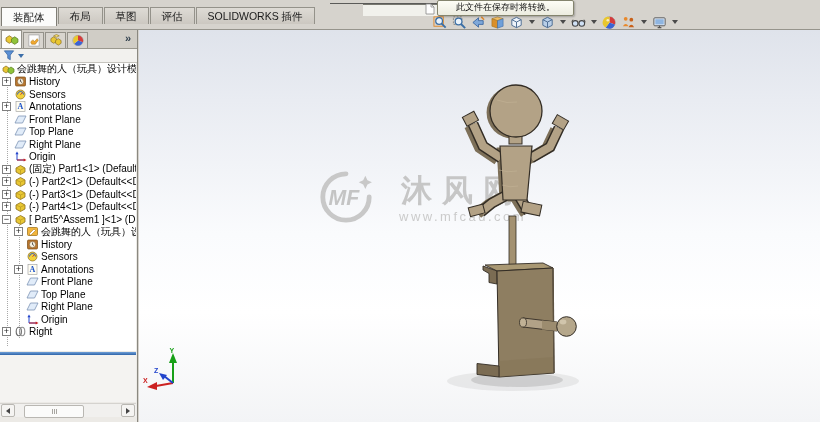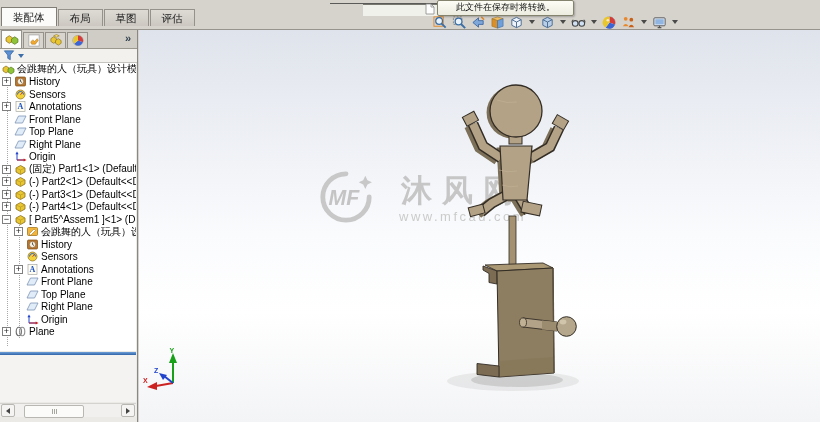--- a/index.html
+++ b/index.html
@@ -4,21 +4,21 @@
 <style>
   html,body{margin:0;padding:0;background:#fff;}
   .app{position:relative;width:820px;height:422px;overflow:hidden;
        font-family:"Liberation Sans",sans-serif;background:#d6d3cd;
        -webkit-font-smoothing:antialiased;}
   
   .top-band{position:absolute;left:0;top:0;width:820px;height:30px;background:#d6d3cd;}
   .band-line{position:absolute;left:0;top:29px;width:820px;height:1px;background:#96948c;}
   .cut-line{position:absolute;left:330px;top:3px;width:110px;height:1px;background:#5a5a58;}
   .cut-strip{position:absolute;left:363px;top:4px;width:76px;height:11px;background:#f1f1ec;border-top:1px solid #77776f;}
-  .rtabs{position:absolute;left:1px;top:7px;display:flex;align-items:flex-end;}
+  .rtabs{position:absolute;left:1px;top:7px;display:flex;align-items:flex-start;}
   .rtab{height:16px;line-height:16px;padding:0 11px;font-size:10.5px;color:#1a1a1a;
         background:linear-gradient(#dedbd5,#ccc8c1);border:1px solid #94928a;border-bottom:none;
         margin-right:1px;white-space:nowrap;}
   .rtab.active{background:#fbfbfa;height:18px;line-height:18px;border-color:#7f7d75;}
   
   .tooltip{position:absolute;left:437px;top:0;height:14px;line-height:13px;padding:0 18px;
            background:linear-gradient(#fdfdf6,#ecece0);border:1px solid #84846e;border-radius:2px;
            font-size:9px;color:#111;box-shadow:1px 1px 2px rgba(0,0,0,.25);white-space:nowrap;}
   .tip-icon{position:absolute;left:425px;top:1px;width:10px;height:12px;}
   
@@ -84,20 +84,21 @@
 <div class="app">
 
   <div class="top-band">
     <div class="cut-line"></div>
     <div class="cut-strip"></div>
     <div class="rtabs">
         <div class="rtab active">装配体</div>
         <div class="rtab">布局</div>
         <div class="rtab">草图</div>
         <div class="rtab">评估</div>
+        <div class="rtab">SOLIDWORKS 插件</div>
       </div>
     <div class="band-line"></div>
   </div>
 
   <div class="headsup">
       <span class="hicon">
         <svg viewBox="0 0 16 16">
           <rect x="1" y="2" width="10" height="10" fill="none" stroke="#e0892c" stroke-width="1"></rect>
           <circle cx="6.5" cy="6.5" r="3.6" fill="#eaf3fb" stroke="#3a6ea5" stroke-width="1.3"></circle>
           <line x1="9.2" y1="9.2" x2="13.5" y2="13.5" stroke="#3a6ea5" stroke-width="2"></line>
@@ -457,21 +458,21 @@
         </div>
         <div class="trow">
           <span style="flex: 0 0 2px;"></span>
           <span class="exp">+</span>
           <span class="ticon">
             <svg viewBox="0 0 13 11">
               <ellipse cx="4.8" cy="5.5" rx="2.6" ry="4.2" fill="none" stroke="#6a6a6a" stroke-width="1.1"></ellipse>
               <ellipse cx="8.2" cy="5.5" rx="2.6" ry="4.2" fill="none" stroke="#8f8f8f" stroke-width="1.1"></ellipse>
             </svg>
           </span>
-          <span class="tlabel">Plane</span>
+          <span class="tlabel">Right</span>
         </div>
       </div>
     <div class="splitter"></div>
     <div class="lower-pane"></div>
     <div class="hscroll">
       <div class="sbtn">
           <span class="arr-l"></span>
         </div>
       <div class="strack">
         <div class="sthumb">

